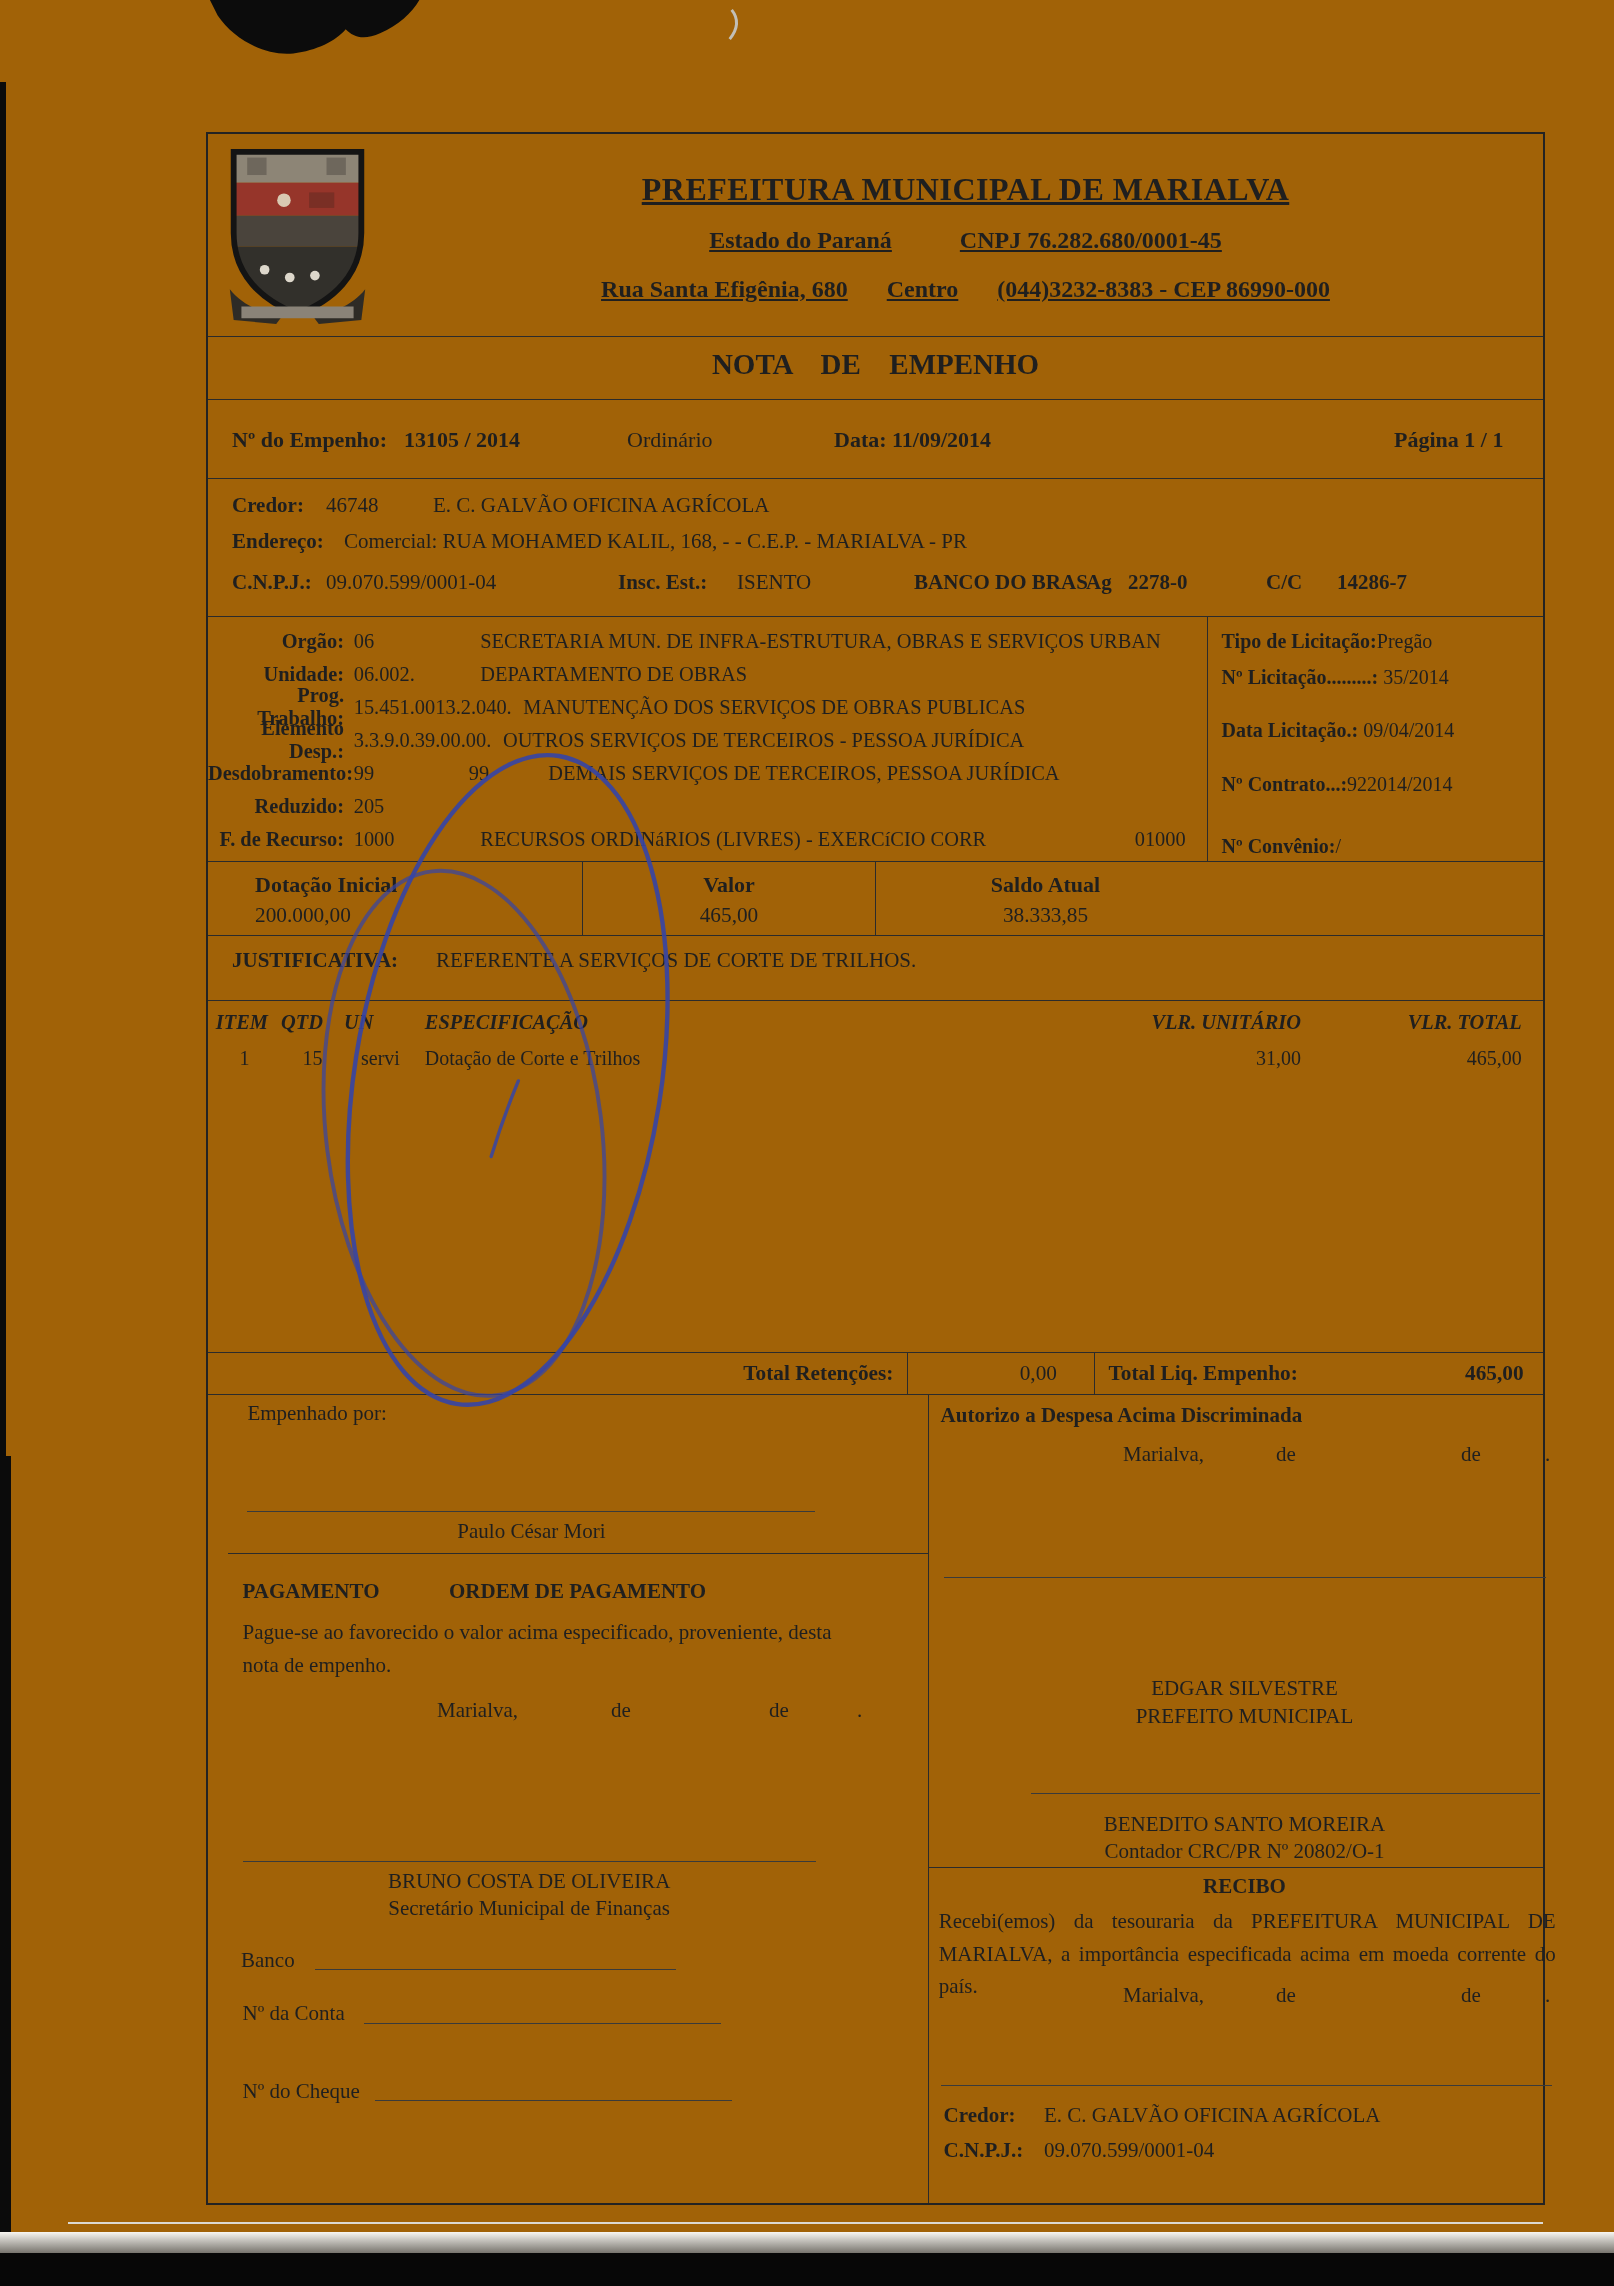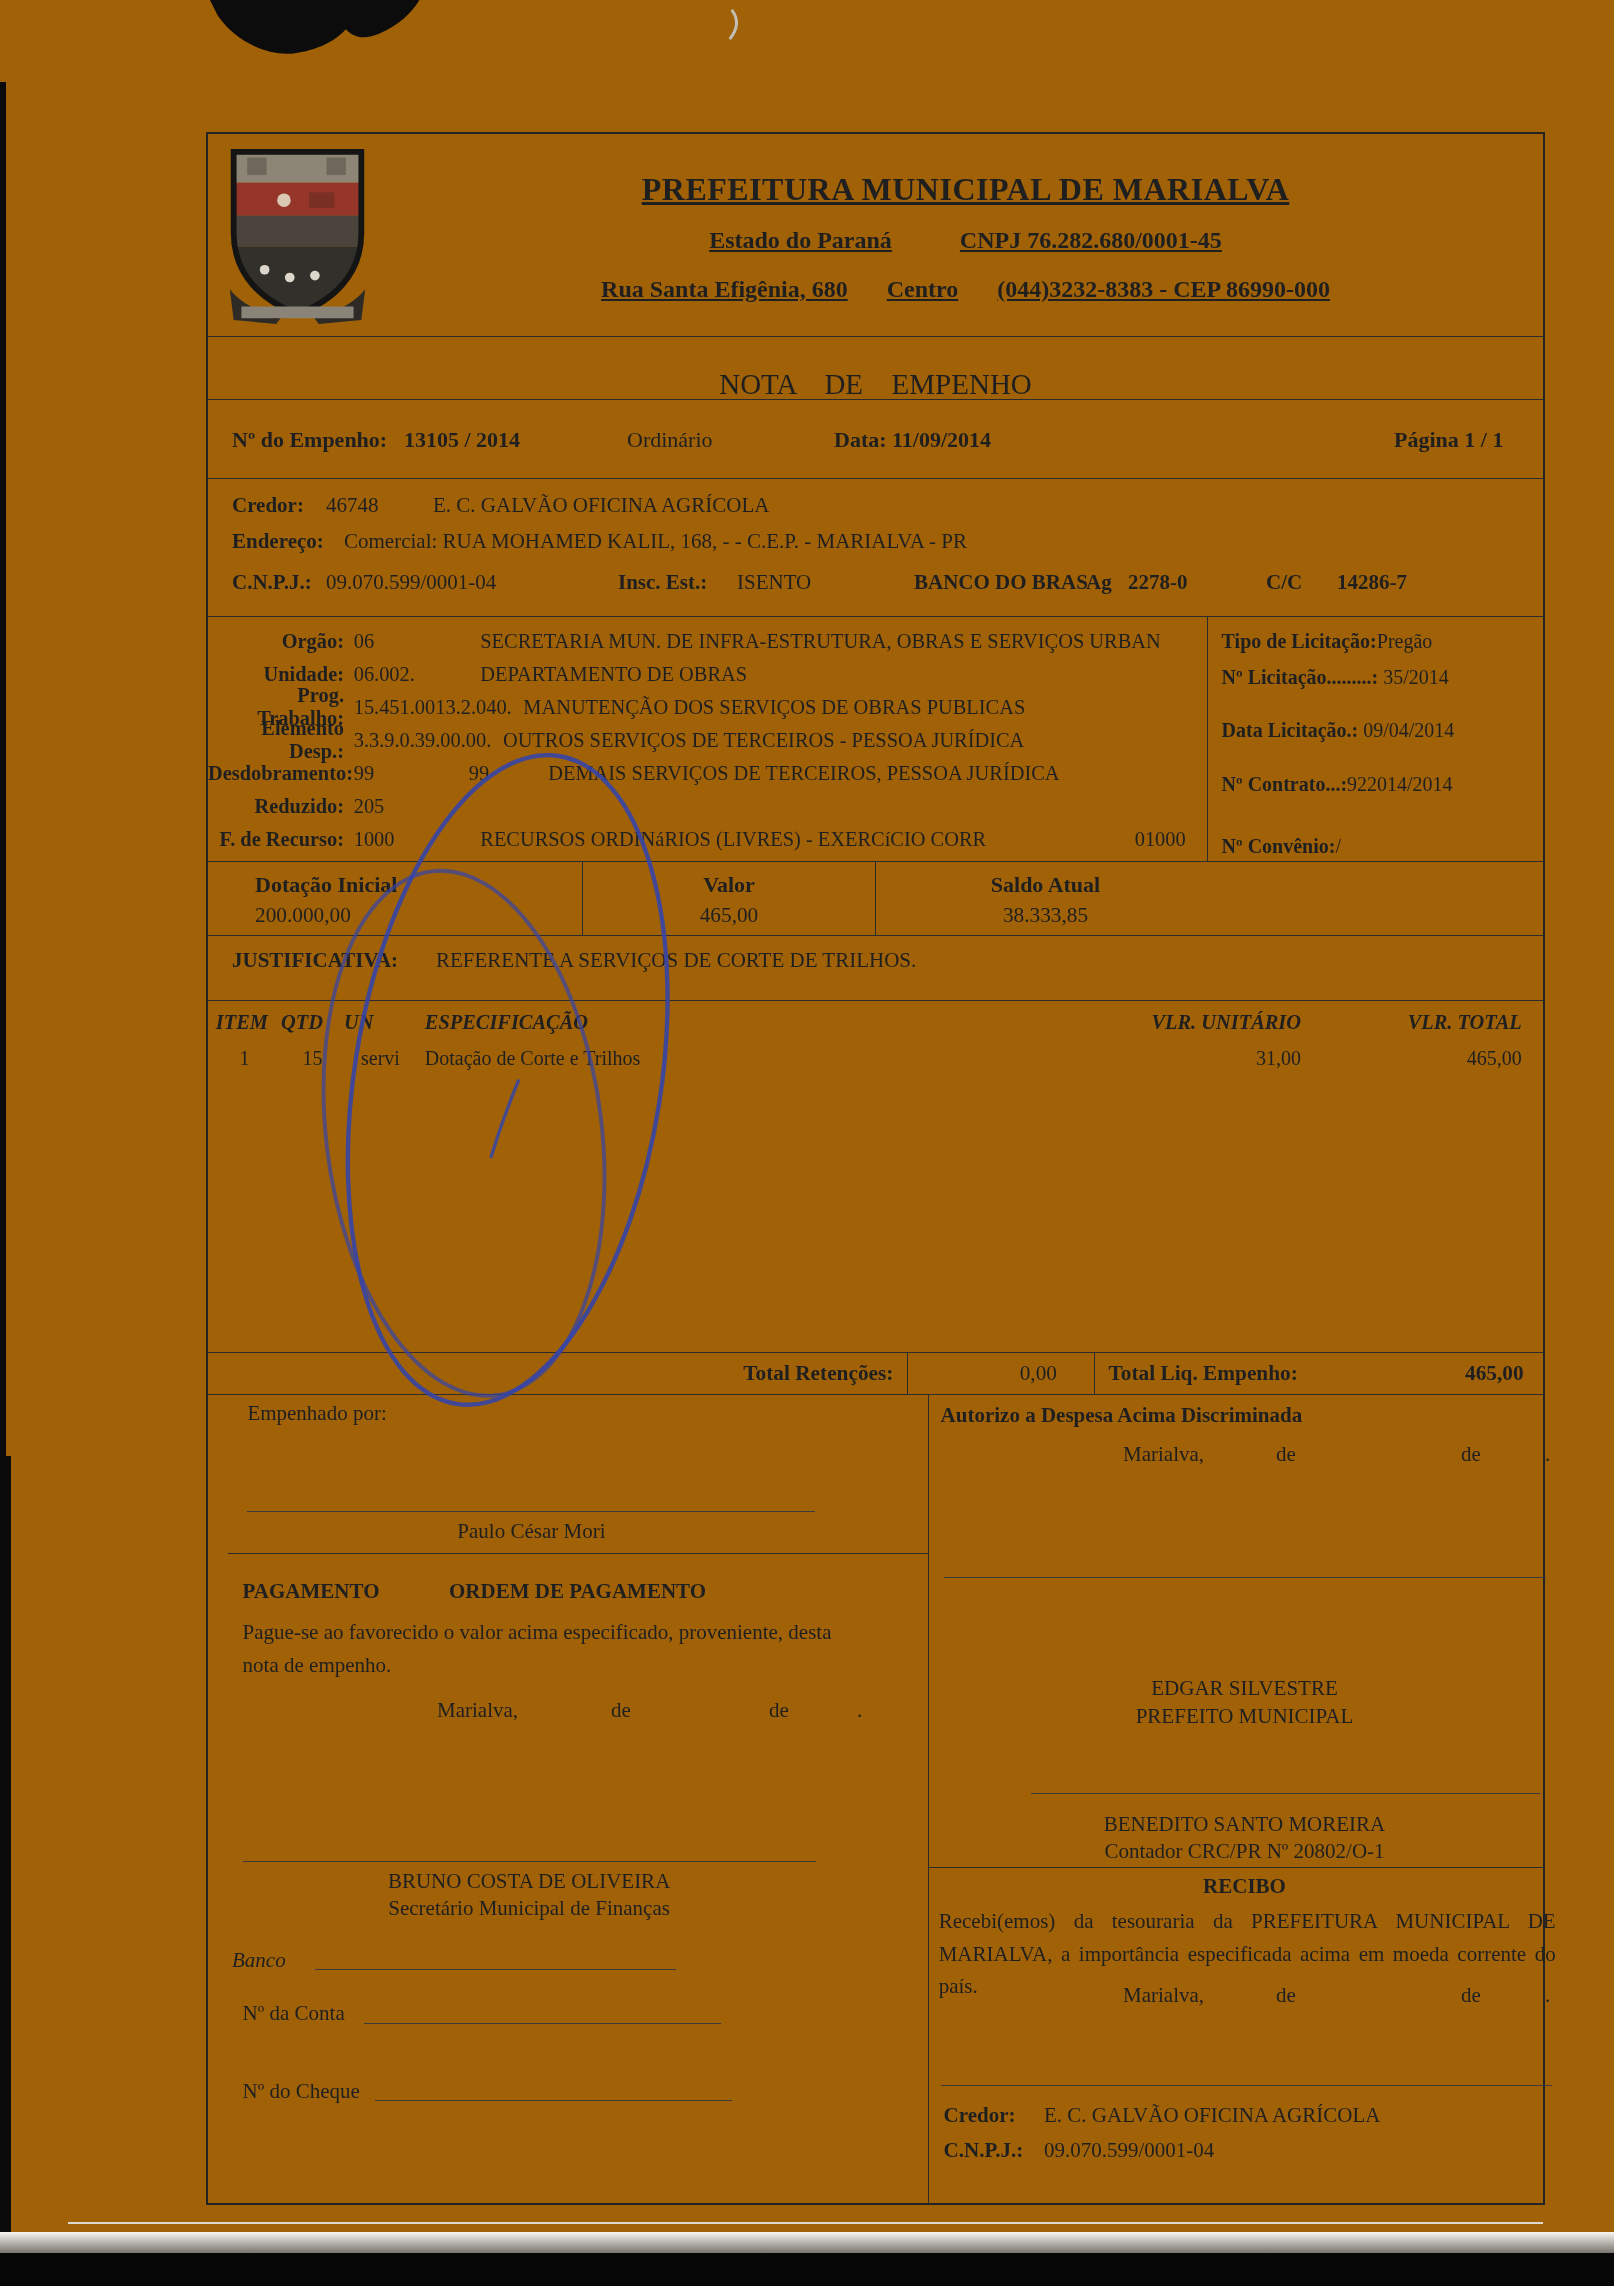--- a/index.html
+++ b/index.html
@@ -28,21 +28,21 @@
   
   .s-header{height:202px;}
   .logo{position:absolute;left:15.5px;top:9.7px;}
   .headlines{margin-left:180px;}
   .h1{margin-top:37px;text-align:center;font-size:32px;font-weight:bold;text-decoration:underline;letter-spacing:0.5px;}
   .h2{margin-top:19.4px;display:flex;justify-content:center;gap:68px;font-size:24px;}
   .h3{margin-top:21.3px;display:flex;justify-content:center;gap:39px;font-size:24px;}
   .h2 span,.h3 span{font-weight:bold;text-decoration:underline;}
 
   
-  .s-nota{height:63px;text-align:center;font-size:29px;font-weight:normal;padding-top:31px;word-spacing:21.3px;}
+  .s-nota{height:63px;text-align:center;font-size:29px;font-weight:bold;padding-top:11px;word-spacing:21.3px;}
 
   
   .s-emp{height:79px;font-size:22px;}
 
   
   .s-credor{height:138px;font-size:21px;}
 
   
   .s-orgao{height:245px;display:flex;font-size:20.4px;}
   .orgao-main{width:999px;padding-top:7.8px;box-sizing:border-box;}
@@ -305,21 +305,21 @@
 
         <span class="a" style="left:209px;top:303px;">Marialva,</span>
         <span class="a" style="left:383px;top:303px;">de</span>
         <span class="a" style="left:541px;top:303px;">de</span>
         <span class="a" style="left:629px;top:303px;">.</span>
 
         <div class="sigline" style="left:14.6px;top:466px;width:573px;"></div>
         <div class="a ctr" style="left:14.6px;top:474px;width:573px;">BRUNO COSTA DE OLIVEIRA</div>
         <div class="a ctr" style="left:14.6px;top:501px;width:573px;">Secretário Municipal de Finanças</div>
 
-        <span class="a" style="left:4px;top:553px;font-style:italic;">Banco</span>
+        <span class="a" style="left:13px;top:553px;">Banco</span>
         <div class="sigline" style="left:87px;top:574px;width:361px;"></div>
         <span class="a" style="left:14.6px;top:606px;">Nº da Conta</span>
         <div class="sigline" style="left:136px;top:628px;width:357px;"></div>
         <span class="a" style="left:14.6px;top:684px;">Nº do Cheque</span>
         <div class="sigline" style="left:147px;top:705px;width:357px;"></div>
       </div>
 
       <div class="rr">
         <span class="a b" style="left:11.6px;top:7.8px;">Autorizo a Despesa Acima Discriminada</span>
         <span class="a" style="left:194px;top:47px;">Marialva,</span>

